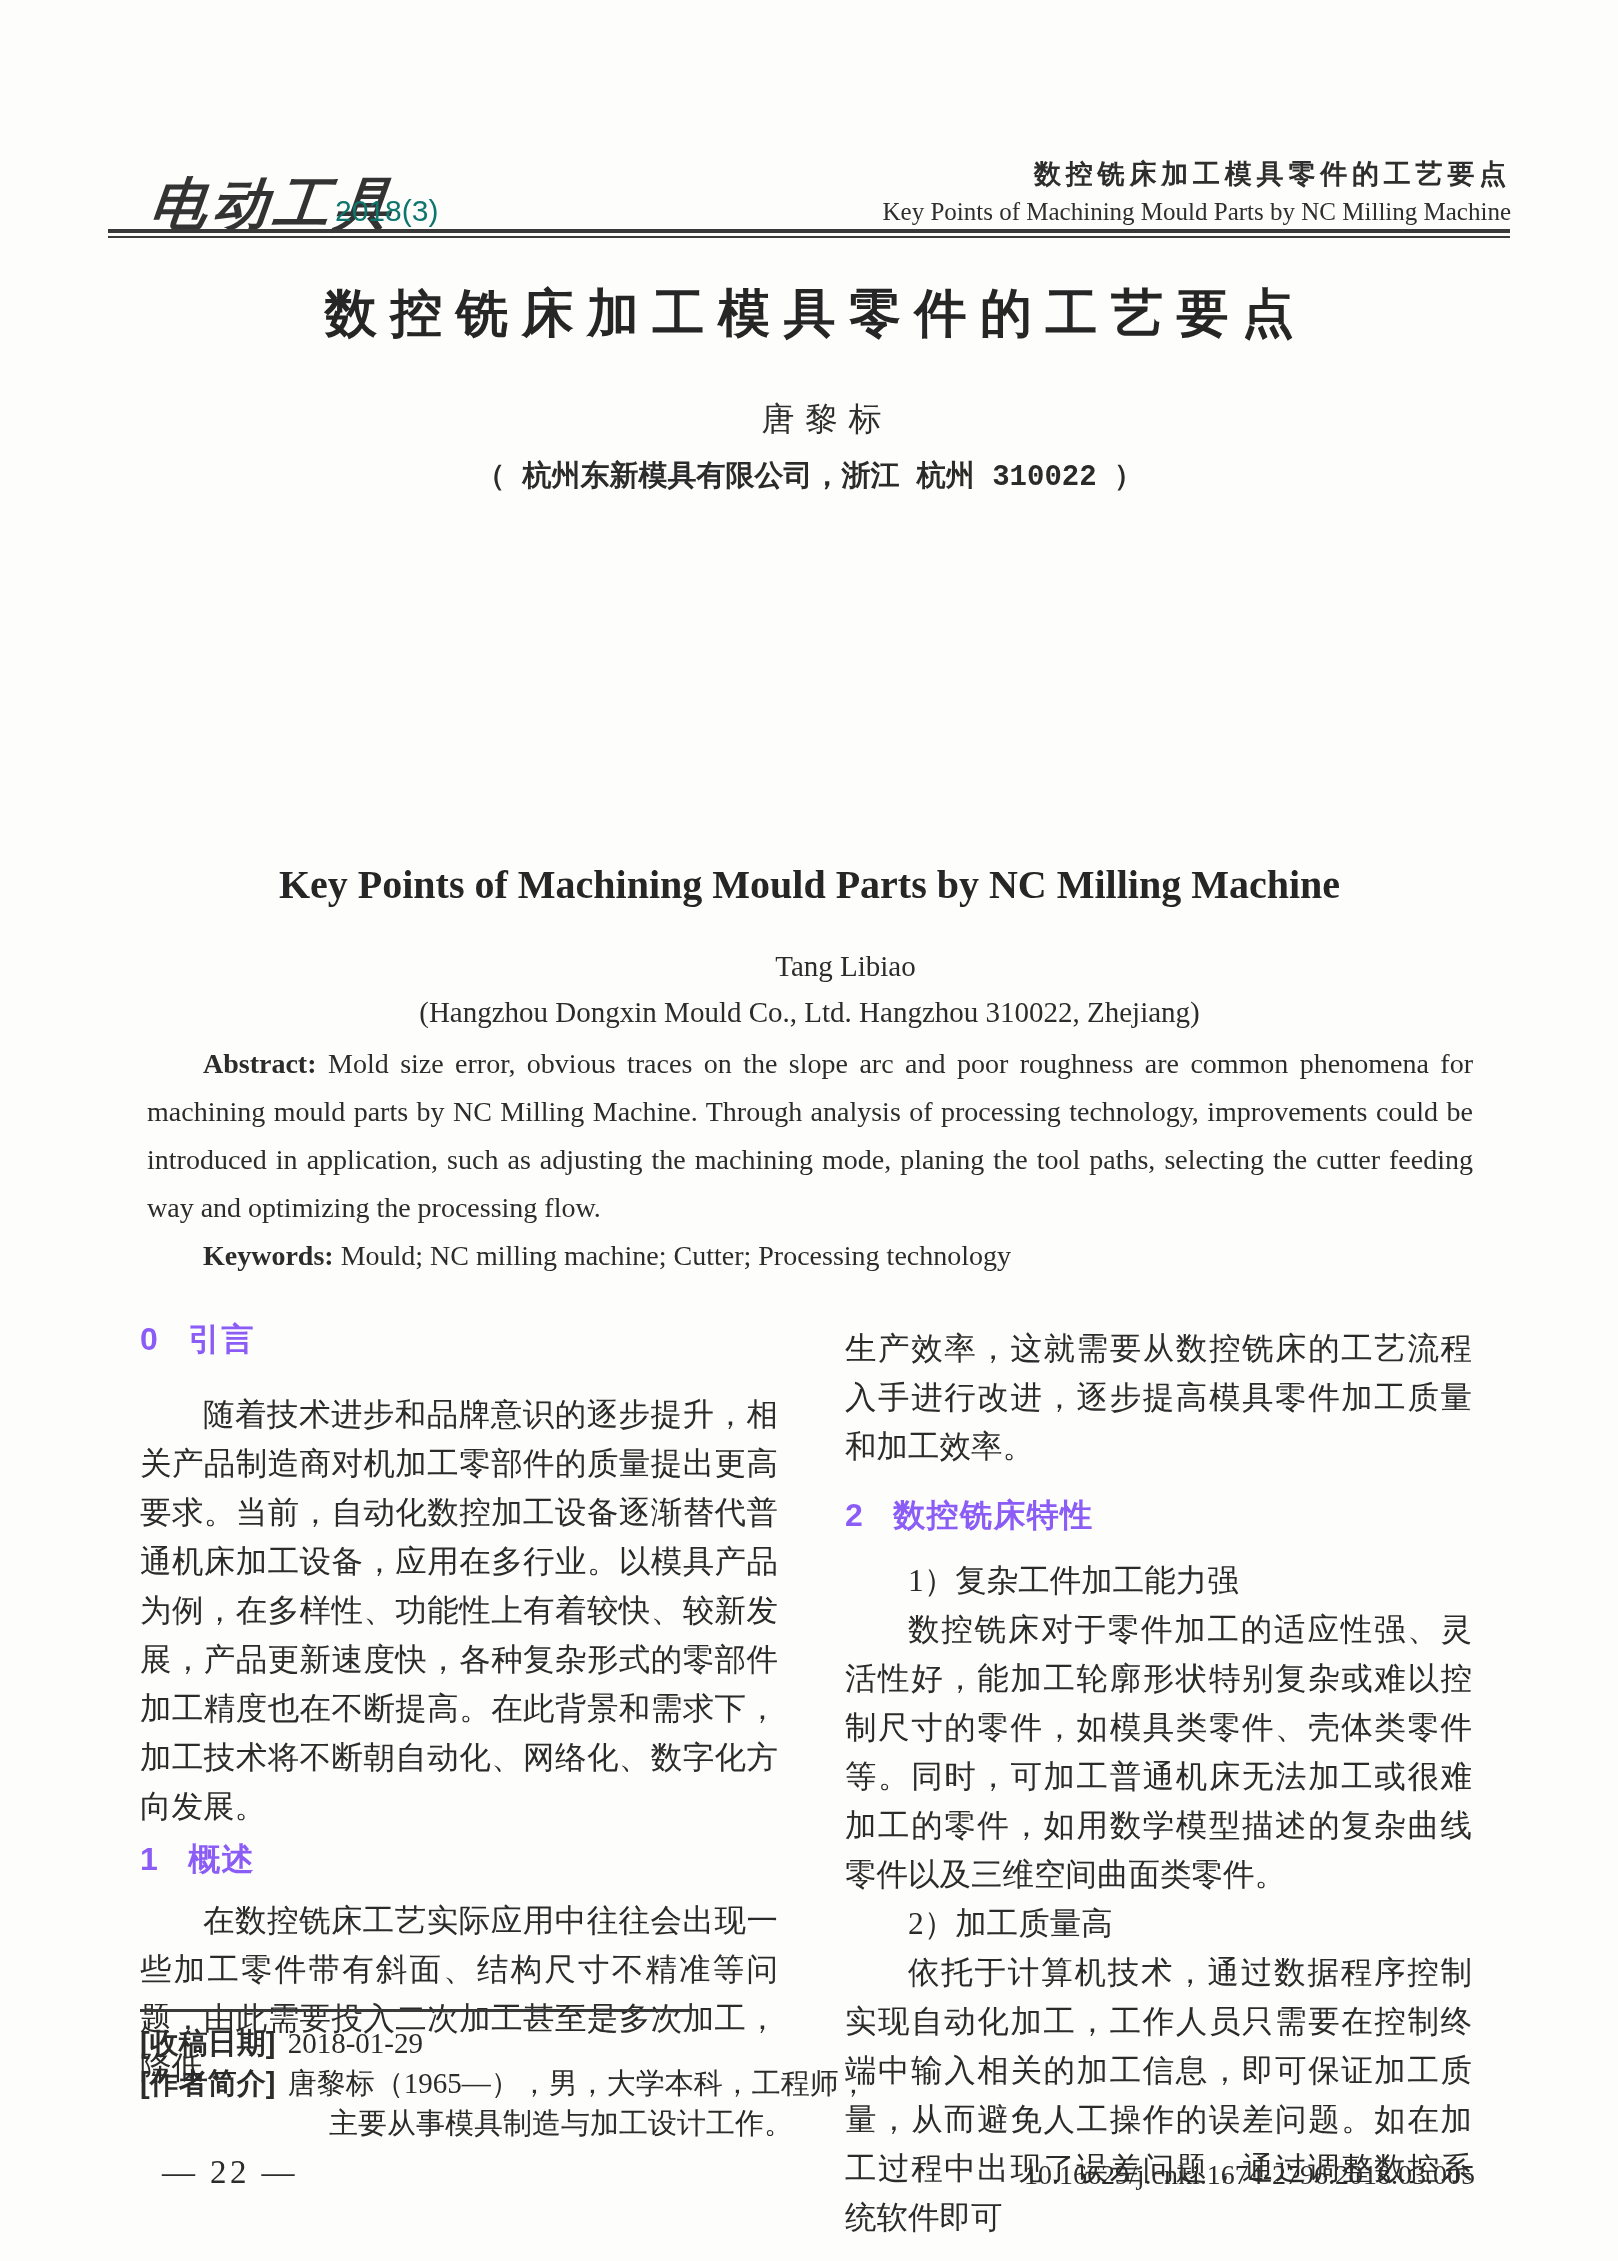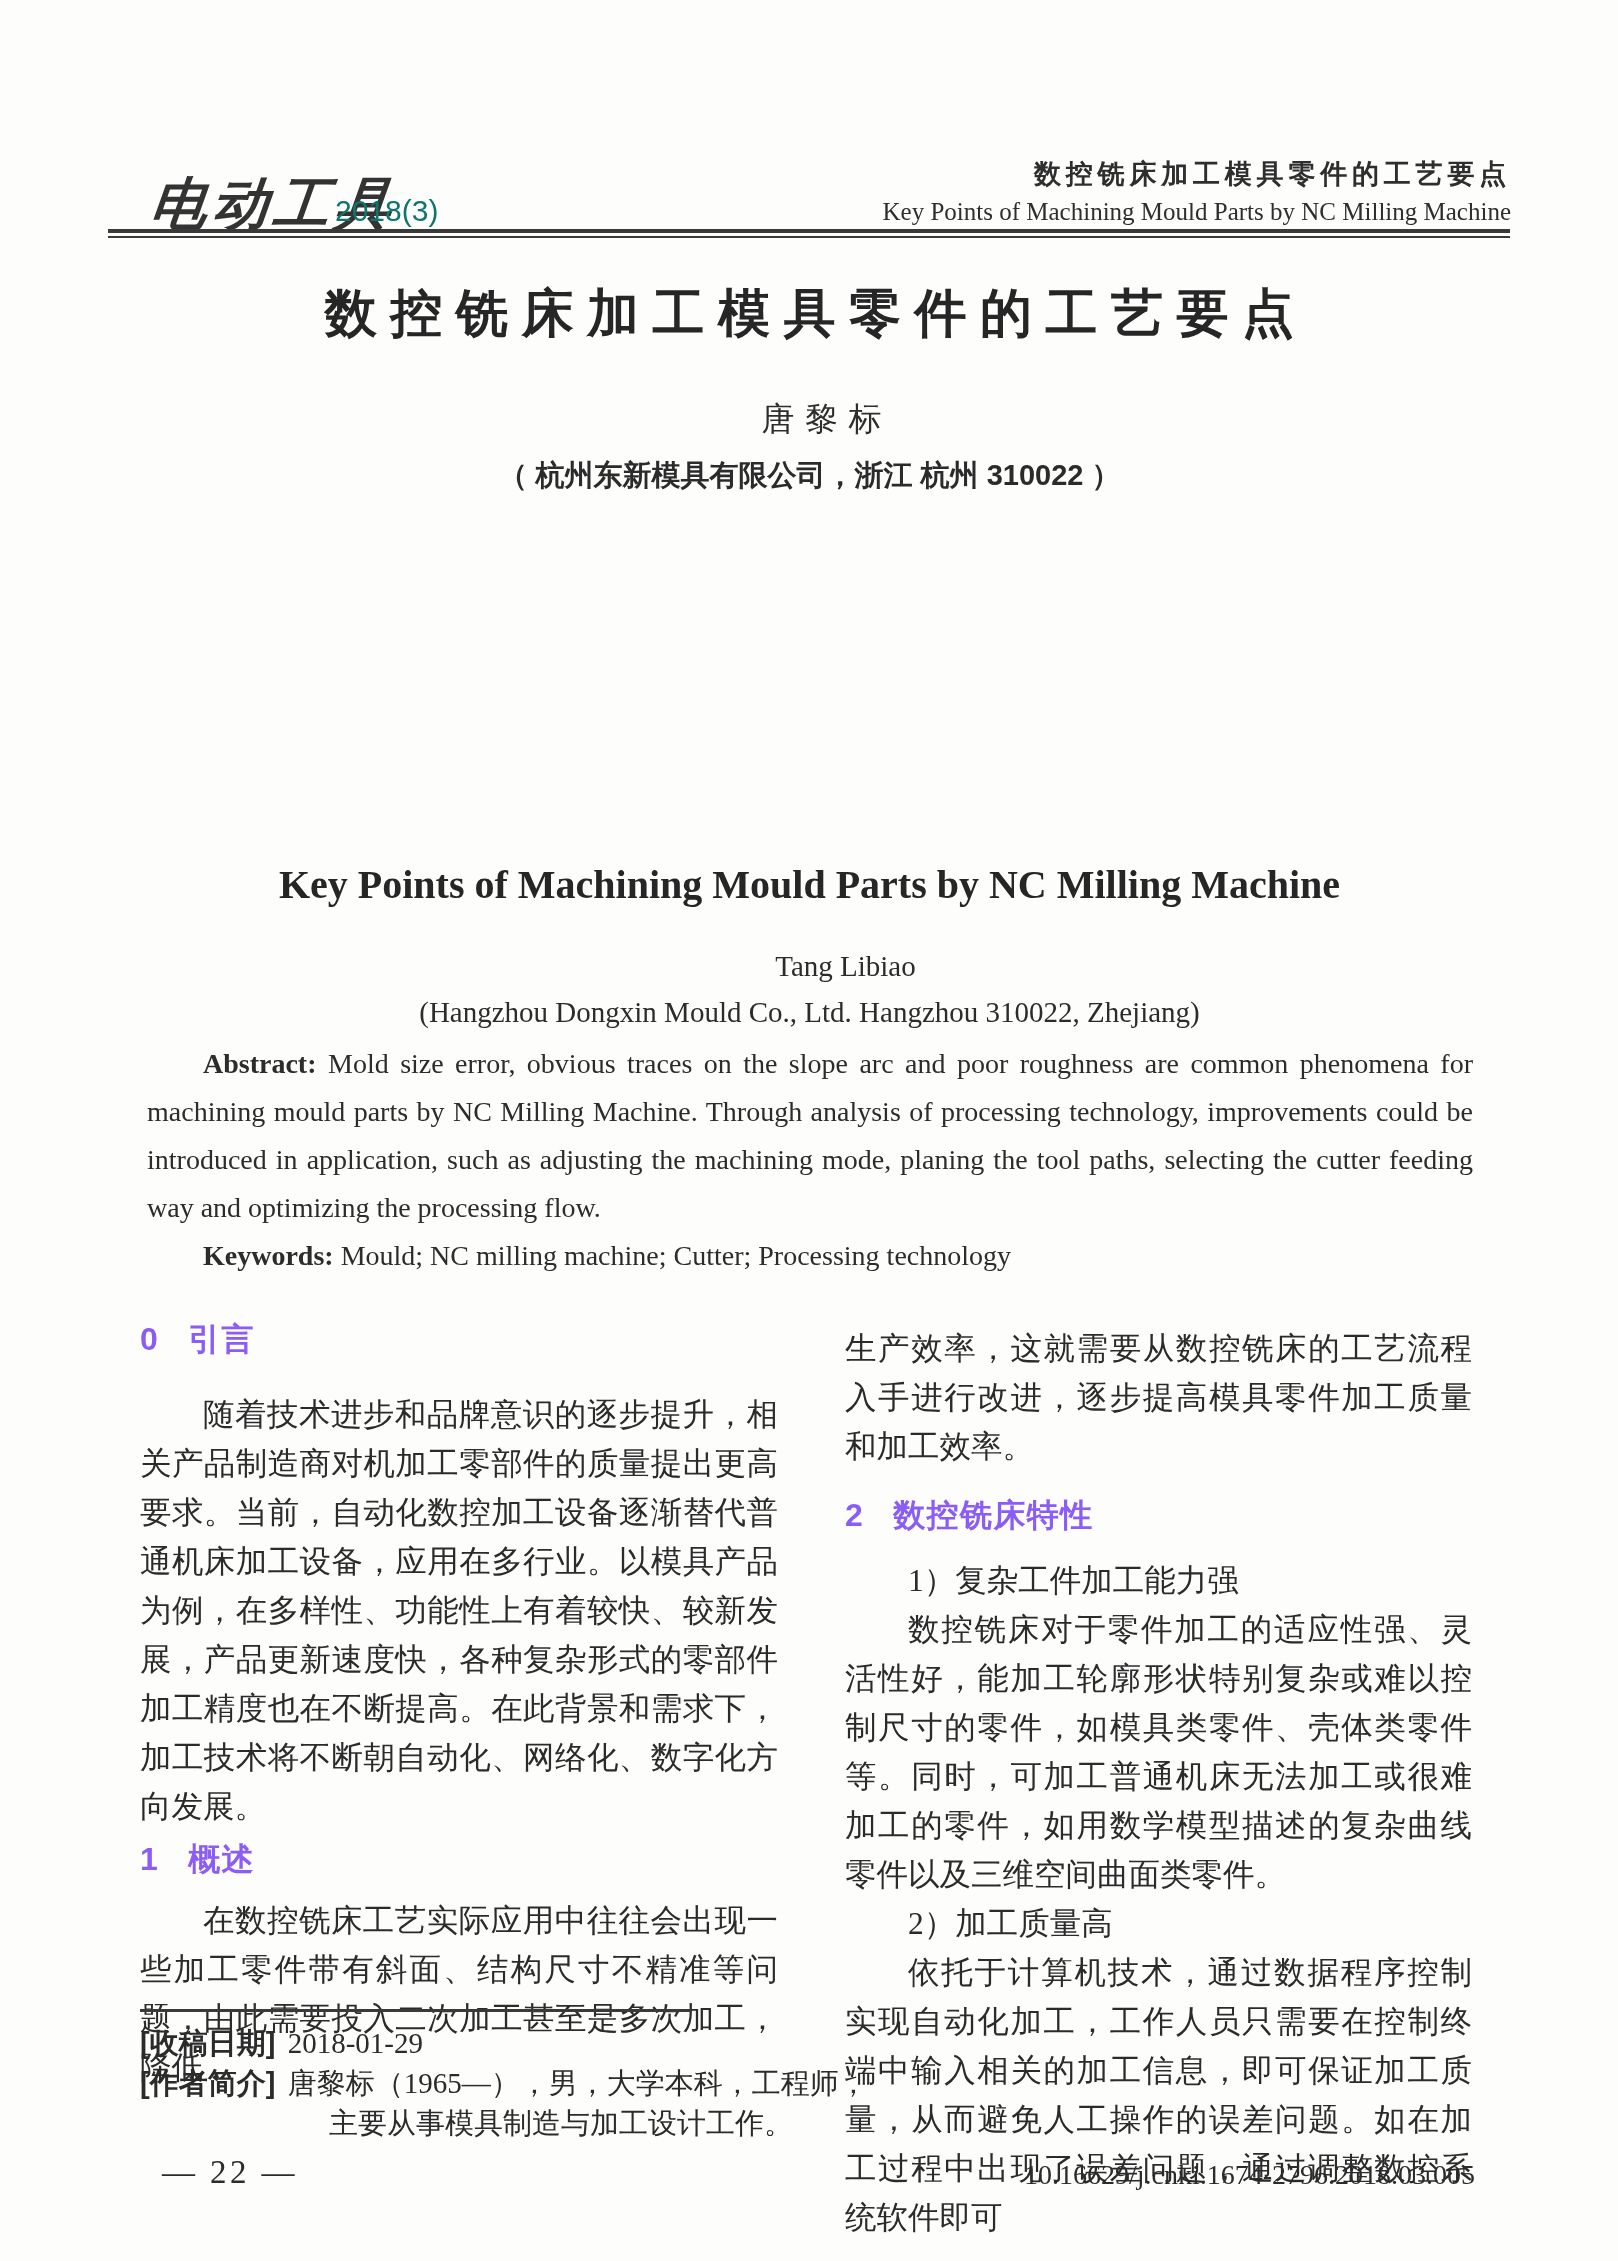--- a/index.html
+++ b/index.html
@@ -17,21 +17,21 @@
   .head-rule{position:absolute;left:108px;top:229px;width:1402px;height:3.4px;
         border-top:4.1px solid #3a3a3a;border-bottom:2.1px solid #3a3a3a;}
 
   
   .zh-title{position:absolute;left:0;width:1619px;top:279px;text-align:center;
         font-family:"Liberation Sans",sans-serif;font-weight:700;font-size:52px;
         letter-spacing:0.26em;text-indent:0.26em;color:#262626;}
   .zh-author{position:absolute;left:0;width:1619px;top:397px;text-align:center;
         font-size:33px;letter-spacing:0.32em;text-indent:0.32em;color:#2e2e2e;padding-left:12px;}
   .zh-affil{position:absolute;left:0;width:1619px;top:456px;text-align:center;
-        font-family:Liberation Sans, sans-serif;font-weight:700;font-size:29px;color:#2b2b2b;}
+        font-family:Liberation Mono, monospace;font-weight:700;font-size:29px;color:#2b2b2b;}
 
   
   .en-title{position:absolute;left:0;width:1619px;top:861px;text-align:center;
         font-weight:700;font-size:40px;color:#262626;}
   .en-author{position:absolute;left:0;width:1619px;top:950px;text-align:center;font-size:29px;padding-left:36px;}
   .en-affil{position:absolute;left:0;width:1619px;top:996px;text-align:center;font-size:29px;}
   .abstract-block{position:absolute;left:147px;width:1326px;top:1040px;
         font-size:28px;line-height:48px;text-align:justify;}
   .abstract-block p{margin:0;text-indent:2em;}
   .b{font-weight:700;}

